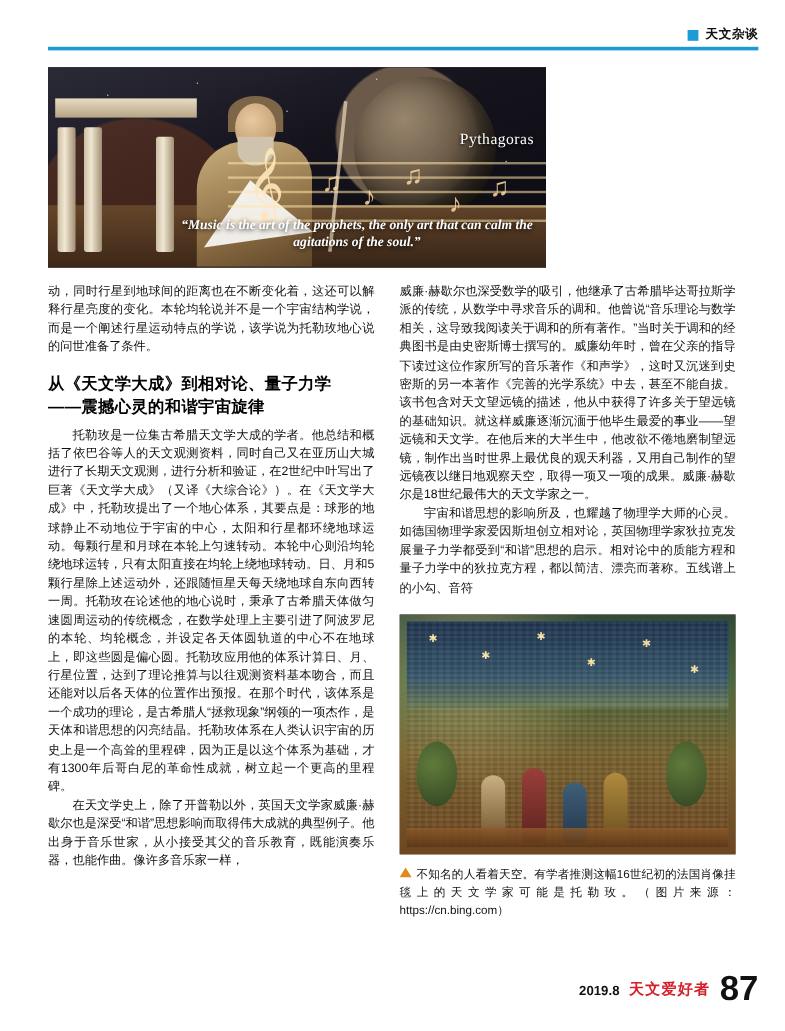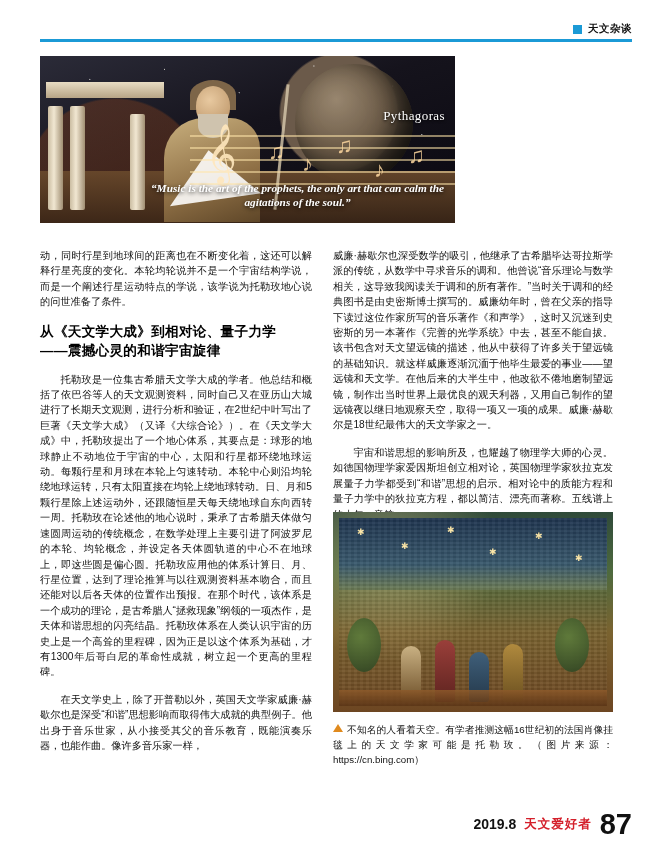--- a/index.html
+++ b/index.html
@@ -280,21 +280,21 @@
     position: absolute;
     left: 333px;
     top: 236px;
     width: 280px;
     font-size: 10.2px;
     line-height: 15.4px;
     text-align: justify;
     color: #111;
   }
   .para {
-    margin: 12px 0 0 0;
+    margin: 0 0 0 0;
     text-indent: 2em;
   }
   .para.noindent { text-indent: 0; }
 
   .section-title {
     margin: 12px 0 8px 0;
     color: #000000;
     font-weight: bold;
     font-size: 13.6px;
     line-height: 19px;
@@ -391,21 +391,21 @@
   
   .footer {
     position: absolute;
     right: 22px;
     bottom: 22px;
     display: flex;
     align-items: flex-end;
     gap: 8px;
   }
   .footer-date {
-    font-size: 14px;
+    font-size: 11px;
     color: #111;
     font-weight: bold;
     padding-bottom: 5px;
   }
   .footer-mag {
     font-size: 12.5px;
     color: #d4202b;
     font-weight: bold;
     padding-bottom: 4px;
     letter-spacing: 1px;

